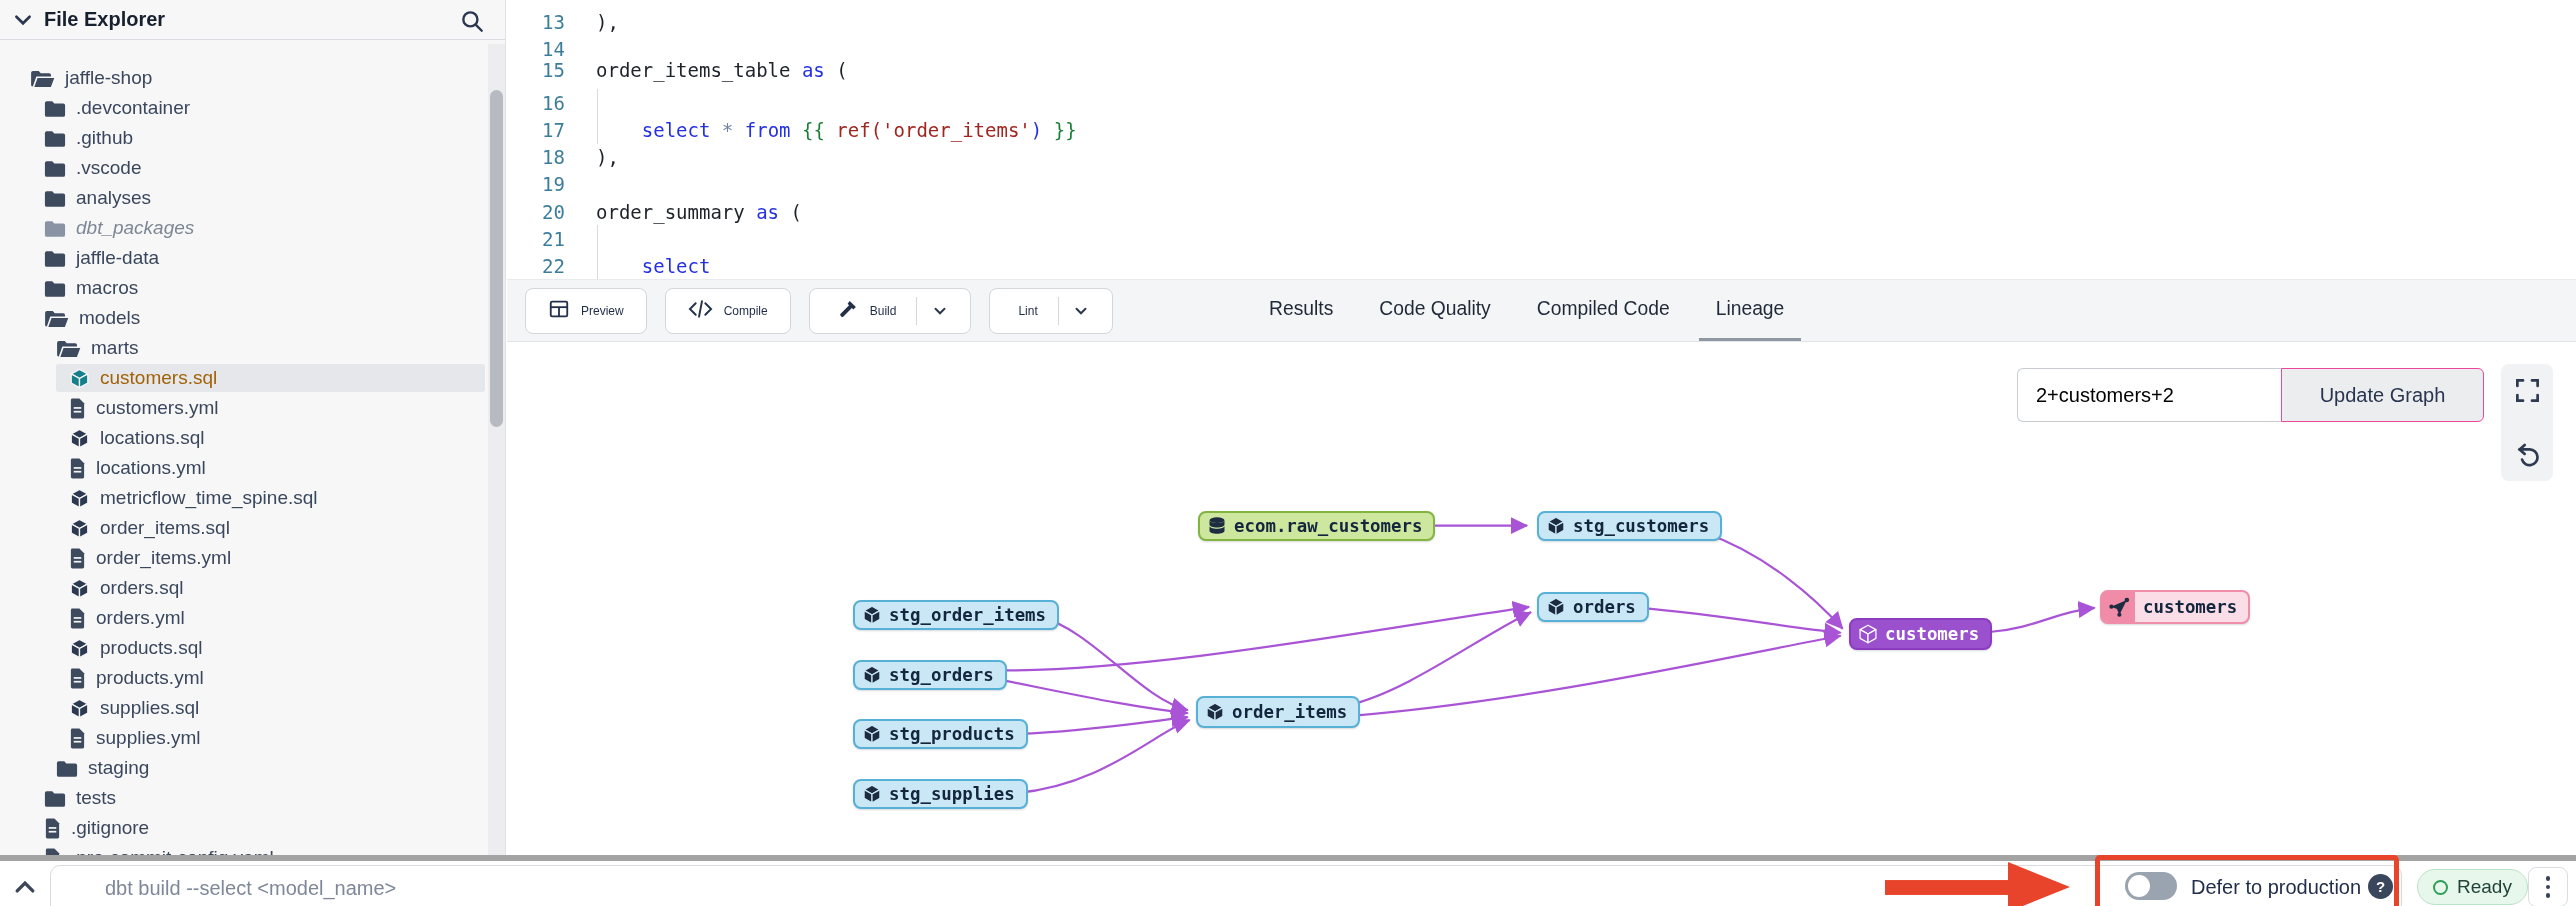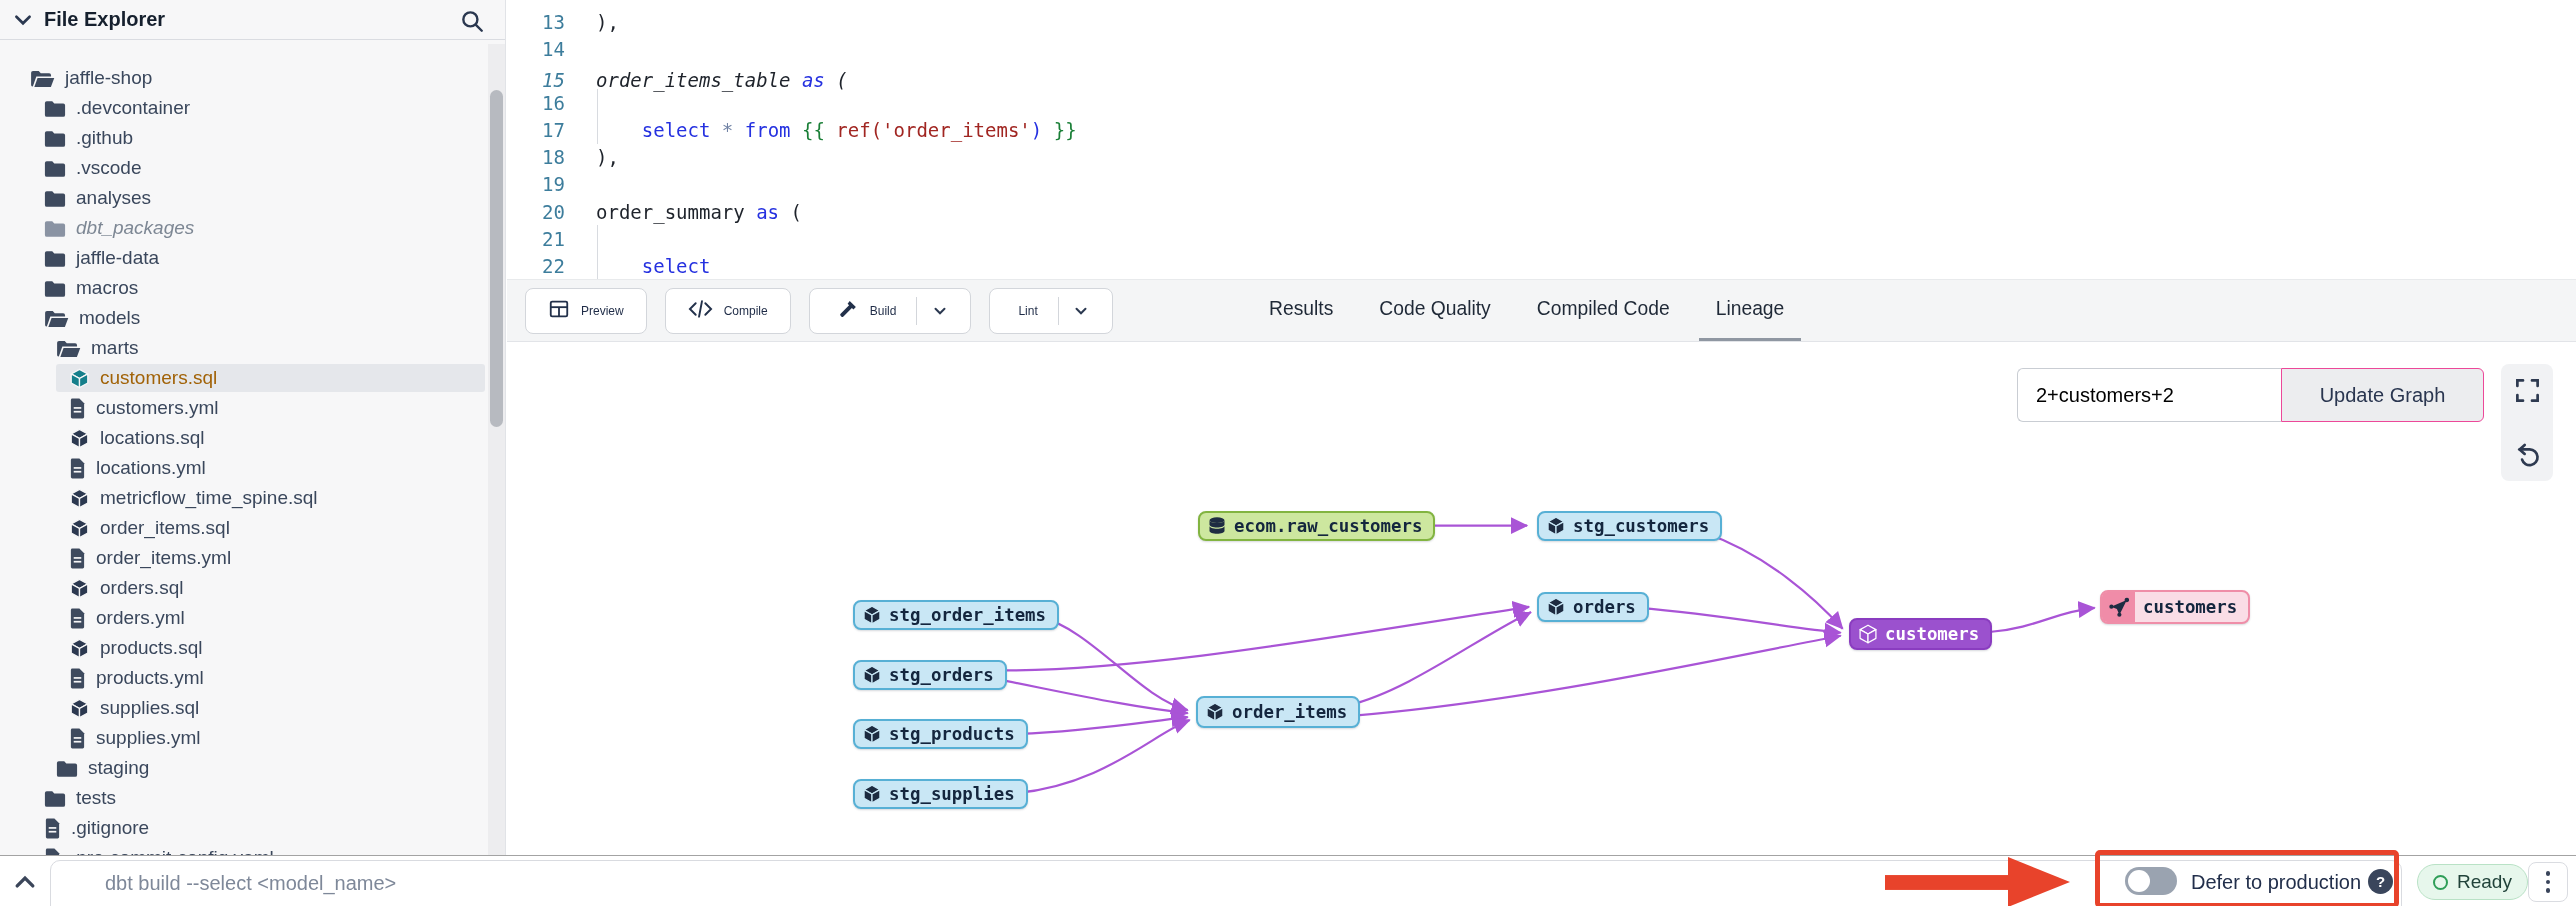--- a/index.html
+++ b/index.html
@@ -77,21 +77,21 @@
   .lin-update { width:203px; height:54px; border:1px solid #ec4899; border-radius:0 6px 6px 0;
     background:#ecedef; font-size:20px; color:#2a3650; display:flex; align-items:center;
     justify-content:center; cursor:pointer; }
   .lin-icons { position:absolute; left:1994px; top:22px; width:52px; height:117px;
     background:#f1f2f4; border-radius:8px; display:flex; flex-direction:column;
     align-items:center; justify-content:space-between; padding:13px 0; }
   .lin-iconbtn { display:flex; align-items:center; justify-content:center; cursor:pointer; }
 
   
   .bottombar { position:absolute; left:0; top:855px; width:2576px; height:36px;
-    background:#fff; border-top:1px solid #a3a3a3; }
+    background:#fff; border-top:6px solid #a3a3a3; }
   .bb-chevron { position:absolute; left:12px; top:13px; cursor:pointer; }
   .cmd-input { position:absolute; left:50px; top:4px; width:2352px; height:56px;
     border:1px solid #d9dbe0; border-radius:10px; background:#fff; padding:0 0 10px 54px;
     font-size:20px; color:#36425a; font-family:"Liberation Sans", sans-serif; outline:none; }
   .cmd-input::placeholder { color:#7e8899; }
   .arrow-stem { position:absolute; left:1885px; top:19px; width:123px; height:15px; }
   .arrow-head { position:absolute; left:2008px; top:1px; width:0; height:0;
     border-top:25px solid transparent; border-bottom:25px solid transparent; border-left:62px solid; }
   .red-box { position:absolute; left:2095px; top:-6px; width:304px; height:58px;
     border:5px solid; border-radius:5px; pointer-events:none; }
@@ -398,21 +398,21 @@
       </div>
     </div>
   <div class="scroll-track">
     <div class="scroll-thumb"></div>
   </div>
 </div>
 
 <div class="editor" id="editor">
     <div class="code-line" style="top: 8px;"><span class="num">13</span><span class="code"><span class="c-plain">),</span></span></div>
     <div class="code-line" style="top: 35px;"><span class="num">14</span><span class="code"></span></div>
-    <div class="code-line" style="top: 66px; font-style: italic;"><span class="num">15</span><span class="code"><span class="c-plain">order_items_table </span><span class="c-kw">as</span><span class="c-plain"> (</span></span></div>
+    <div class="code-line" style="top: 56px;"><span class="num">15</span><span class="code"><span class="c-plain">order_items_table </span><span class="c-kw">as</span><span class="c-plain"> (</span></span></div>
     <div class="code-line" style="top: 89px;"><span class="num">16</span><span class="guide"></span><span class="code"></span></div>
     <div class="code-line" style="top: 116px;"><span class="num">17</span><span class="guide"></span><span class="code"><span class="c-plain">    </span><span class="c-kw">select</span><span class="c-plain"> </span><span class="c-op">*</span><span class="c-plain"> </span><span class="c-kw">from</span><span class="c-plain"> </span><span class="c-jinja">{{</span><span class="c-plain"> </span><span class="c-fn">ref(</span><span class="c-str">'order_items'</span><span class="c-kw">)</span><span class="c-plain"> </span><span class="c-jinja">}}</span></span></div>
     <div class="code-line" style="top: 143px;"><span class="num">18</span><span class="code"><span class="c-plain">),</span></span></div>
     <div class="code-line" style="top: 170px;"><span class="num">19</span><span class="code"></span></div>
     <div class="code-line" style="top: 198px;"><span class="num">20</span><span class="code"><span class="c-plain">order_summary </span><span class="c-kw">as</span><span class="c-plain"> (</span></span></div>
     <div class="code-line" style="top: 225px;"><span class="num">21</span><span class="guide"></span><span class="code"></span></div>
     <div class="code-line" style="top: 252px;"><span class="num">22</span><span class="guide"></span><span class="code"><span class="c-plain">    </span><span class="c-kw">select</span></span></div>
   </div>
 
 <div class="toolbar">

